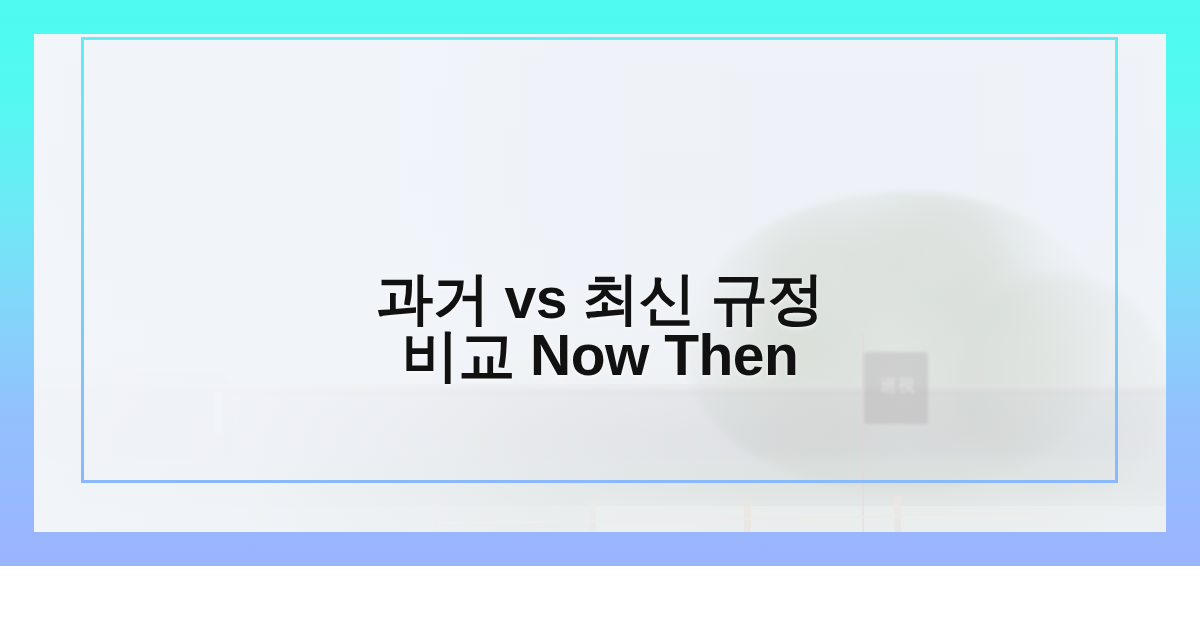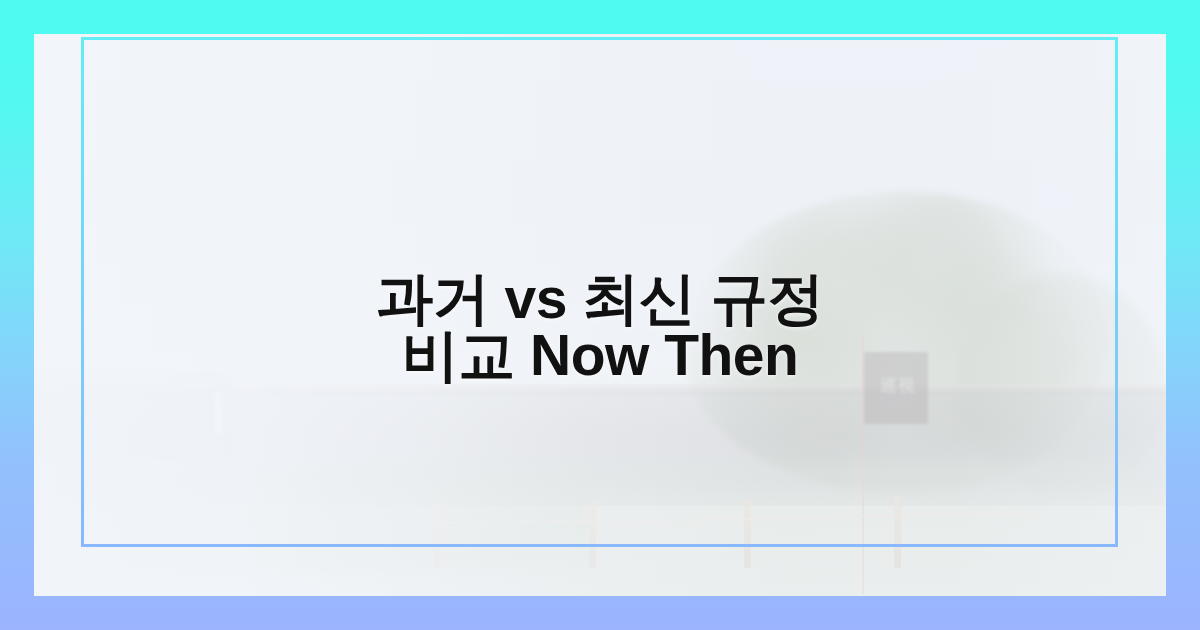--- a/index.html
+++ b/index.html
@@ -3,21 +3,21 @@
 <meta charset="utf-8">
 <style>
   html, body {
     margin: 0;
     padding: 0;
     background: #ffffff;
   }
   #canvas {
     position: relative;
     width: 1200px;
-    height: 630px;
+    height: 566px;
     overflow: hidden;
     font-family: "Liberation Sans", "DejaVu Sans", sans-serif;
   }
 
   
   .outer-frame {
     position: absolute;
     inset: 0;
     background: linear-gradient(180deg,
         #4DFBF0 0%,

